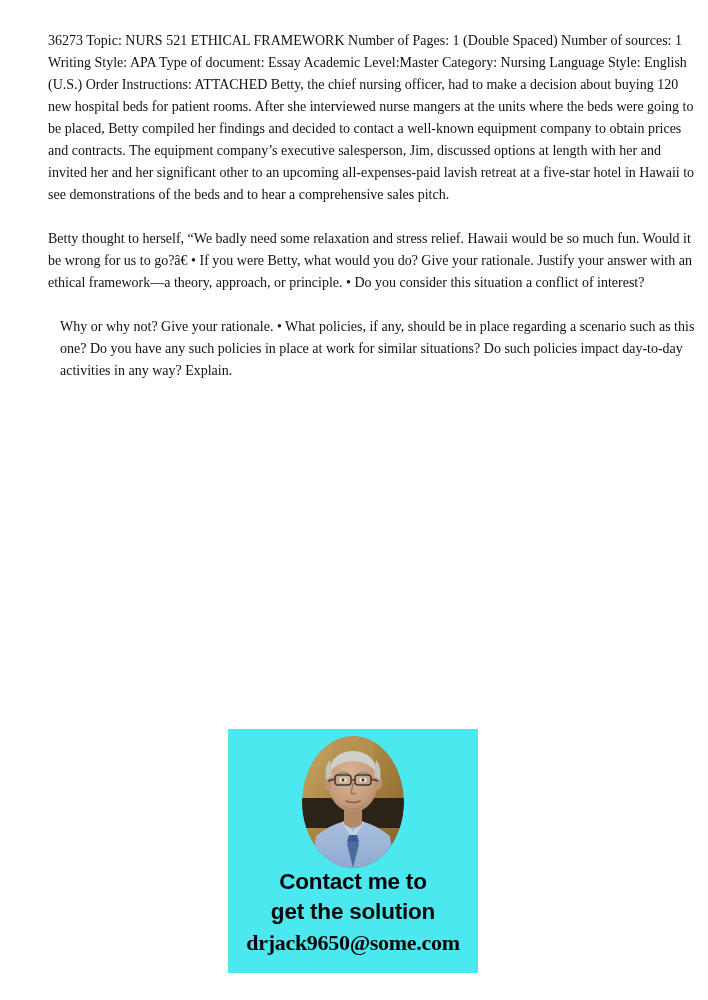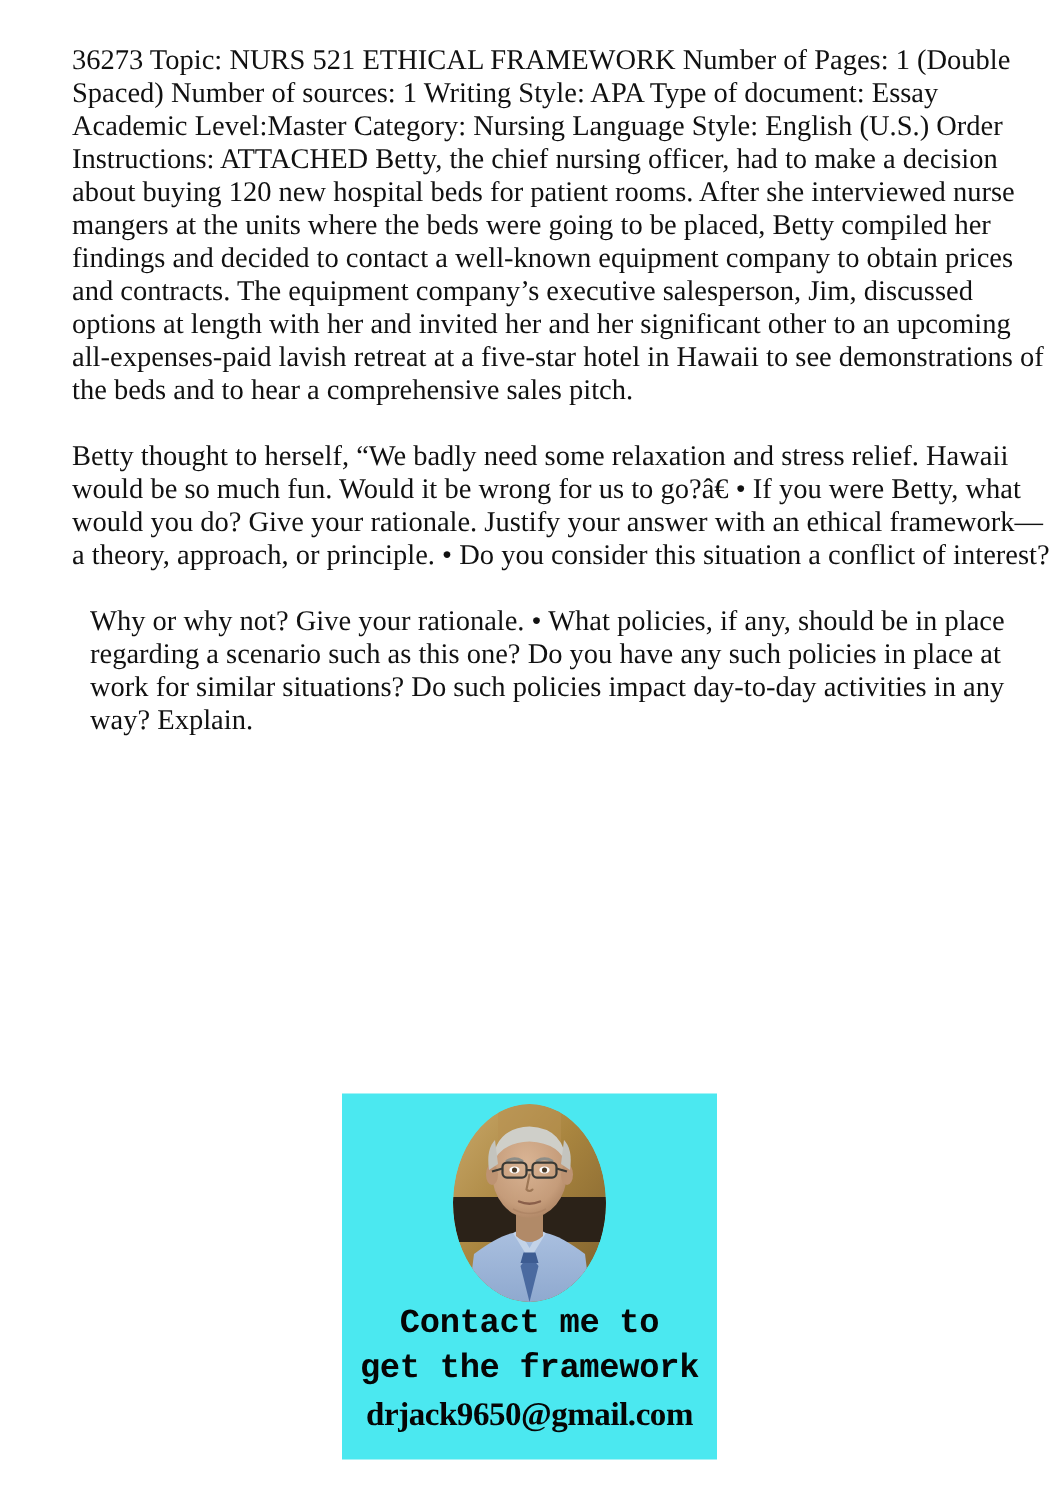--- a/index.html
+++ b/index.html
@@ -18,21 +18,21 @@
 
   
   .doc-body {
     position: absolute;
     left: 48px;
     top: 30px;
     width: 652px;
   }
   .doc-para {
     margin: 0 0 22px 0;
-    font-size: 19px;
+    font-size: 14px;
     line-height: 22px;
     color: #111111;
     text-align: left;
     white-space: normal;
   }
   .doc-para:last-child { margin-bottom: 0; margin-left: 12px; }
 
   
   .promo-banner {
     position: absolute;
@@ -54,21 +54,21 @@
     border-radius: 50% / 50%;
     overflow: hidden;
   }
   .portrait-svg { display: block; width: 102px; height: 132px; }
 
   .promo-line {
     position: absolute;
     left: 0;
     width: 100%;
     text-align: center;
-    font-family: Liberation Mono, monospace;
+    font-family: Liberation Sans, sans-serif;
     font-weight: bold;
     color: #050505;
     letter-spacing: -0.2px;
   }
   .promo-line-1 { top: 140px; font-size: 22.5px; }
   .promo-line-2 { top: 170px; font-size: 22.5px; }
   .promo-email {
     position: absolute;
     left: 0;
     top: 201px;
@@ -158,16 +158,16 @@
         <path d="M51 47 L49 57 Q51 59 53 57" stroke="#9c7655" stroke-width="1.4" fill="none" stroke-linecap="round"></path>
 
         <path d="M44 65 Q51 68 58 65" stroke="#8a5f4a" stroke-width="1.6" fill="none" stroke-linecap="round"></path>
 
         <path d="M40 70 Q51 76 62 70" stroke="#ab8262" stroke-width="1" fill="none" opacity="0.7"></path>
       </g>
     </svg>
   </div>
 
   <div class="promo-line promo-line-1">Contact me to</div>
-  <div class="promo-line promo-line-2">get the framework</div>
-  <div class="promo-email">drjack9650@gmail.com</div>
+  <div class="promo-line promo-line-2">get the solution</div>
+  <div class="promo-email">drjack9650@some.com</div>
 
 </div>
 
 </body></html>

